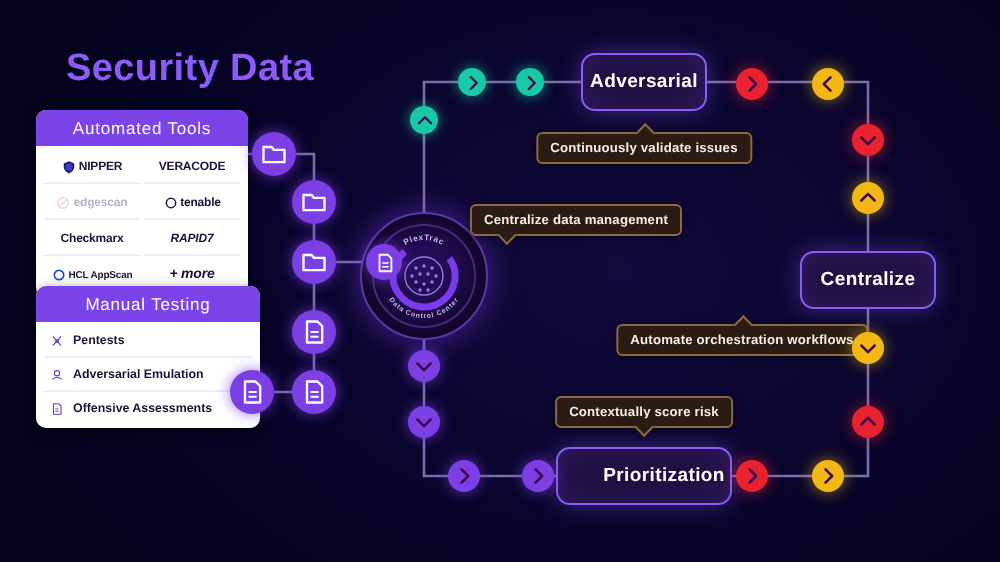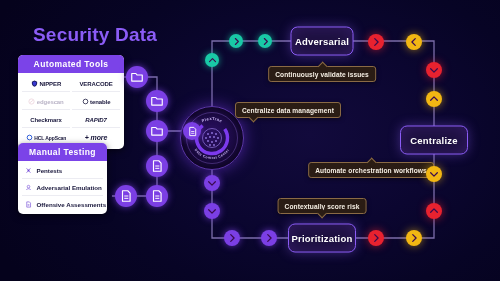--- a/index.html
+++ b/index.html
@@ -16,38 +16,38 @@
     position:absolute;left:18px;top:24px;
     font-size:19px;font-weight:bold;color:#8b5cf6;letter-spacing:.2px;margin-left:15px;
   }
 
   
   .panel{
     position:absolute;background:#ffffff;border-radius:5px;
     box-shadow:0 2px 7px rgba(0,0,0,.55);overflow:hidden;
   }
   .panel-head{
-    background:#7b43e8;color:#fff;font-size:8.5px;font-weight:bold;
+    background:#7b43e8;color:#fff;font-size:8.5px;font-weight:normal;
     text-align:center;padding:4px 0 4px;letter-spacing:.4px;
   }
   .panel-body{padding:3px 4px 4px;}
 
   #automated-panel{left:18px;top:55px;width:106px;}
   .logo-grid{display:grid;grid-template-columns:1fr 1fr;gap:2px;}
   .logo-cell{
     height:15px;display:flex;align-items:center;justify-content:center;
     border-bottom:1px solid #ececf2;
   }
   .logo-cell:nth-last-child(-n+2){border-bottom:none;}
   .logo-txt{font-size:6px;font-weight:bold;color:#17153a;white-space:nowrap;letter-spacing:-.1px;}
   .logo-txt.light{color:#b9b3c6;font-weight:bold;}
   .mark{width:7px;height:7px;margin-right:1.5px;flex:0 0 auto;}
   .cellwrap{display:flex;align-items:center;}
 
-  #manual-panel{left:18px;top:143px;width:89px;}
+  #manual-panel{left:18px;top:143px;width:112px;}
   .mrow{
     display:flex;align-items:center;gap:3px;height:16px;
     border-bottom:1px solid #ececf2;padding-left:3px;
   }
   .mrow:last-child{border-bottom:none;}
   .mlabel{font-size:6.2px;color:#17153a;font-weight:bold;white-space:nowrap;}
 
   
   .node{
     position:absolute;border-radius:50%;display:flex;align-items:center;justify-content:center;
@@ -244,21 +244,21 @@
         <textPath href="#arcTop" startOffset="50%" text-anchor="middle" id="hub-brand-path">PlexTrac</textPath>
       </text>
       <text class="hubtext small">
         <textPath href="#arcBot" startOffset="50%" text-anchor="middle" id="hub-sub-path">Data Control Center</textPath>
       </text>
     </svg>
   </div>
 
   <div class="pbox" style="left:322px;top:41px;width:61px;height:27px;">Adversarial</div>
   <div class="pbox" style="left:434px;top:140px;width:66px;height:27px;">Centralize</div>
-  <div class="pbox" style="left:322px;top:238px;width:66px;height:27px;">Prioritization</div>
+  <div class="pbox" style="left:322px;top:238px;width:66px;height:27px;padding-left:20px;">Prioritization</div>
 
   <div class="tip downleft" style="left:288px;top:110px;">
     <span>Centralize data management</span>
     <span class="arrow"></span>
   </div>
 
   <div class="tip up" style="left:322px;top:74px;">
     <span>Continuously validate issues</span>
     <span class="arrow"></span>
   </div>

